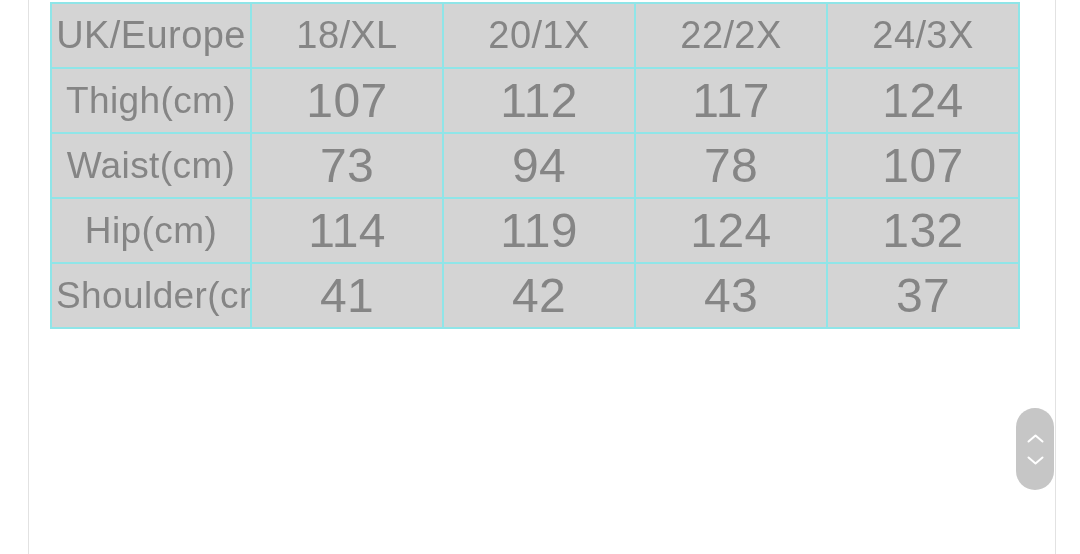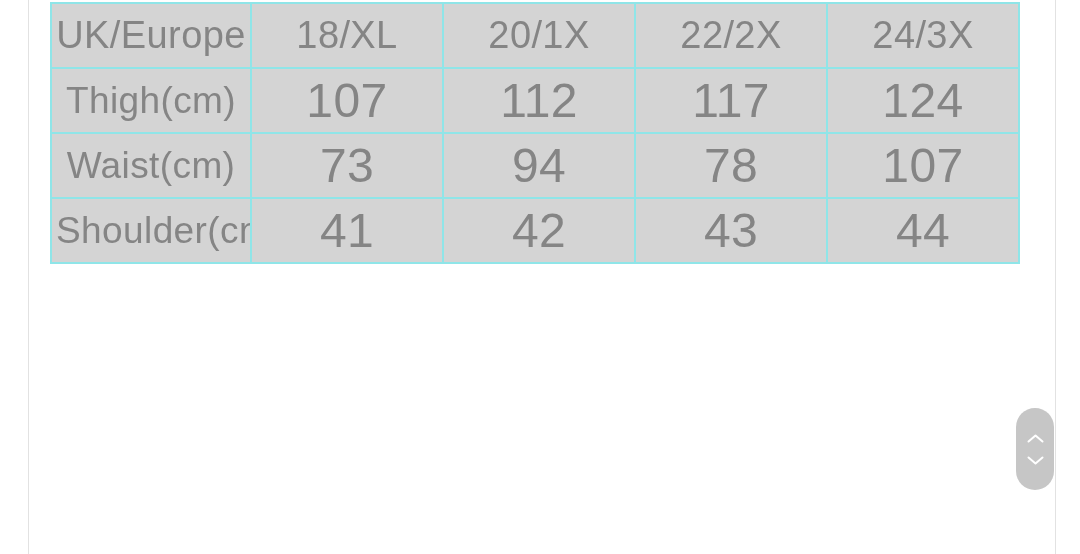--- a/index.html
+++ b/index.html
@@ -126,25 +126,32 @@
           <td>124</td>
         </tr>
         <tr>
           <td class="row-label">Waist(cm)</td>
           <td>73</td>
           <td>94</td>
           <td>78</td>
           <td>107</td>
         </tr>
         <tr>
+          <td class="row-label">Hip(cm)</td>
+          <td>114</td>
+          <td>119</td>
+          <td>124</td>
+          <td>132</td>
+        </tr>
+        <tr>
           <td class="row-label">Shoulder(cm)</td>
           <td>41</td>
           <td>42</td>
           <td>43</td>
-          <td>44</td>
+          <td>37</td>
         </tr>
       </tbody>
   </table>
 
   <div id="scroll-pill">
     <span class="chev">
       <svg width="17" height="9" viewBox="0 0 17 9">
         <polyline points="1.5,7.5 8.5,1.5 15.5,7.5" fill="none" stroke="#ffffff" stroke-width="2" stroke-linecap="round" stroke-linejoin="round"></polyline>
       </svg>
     </span>

